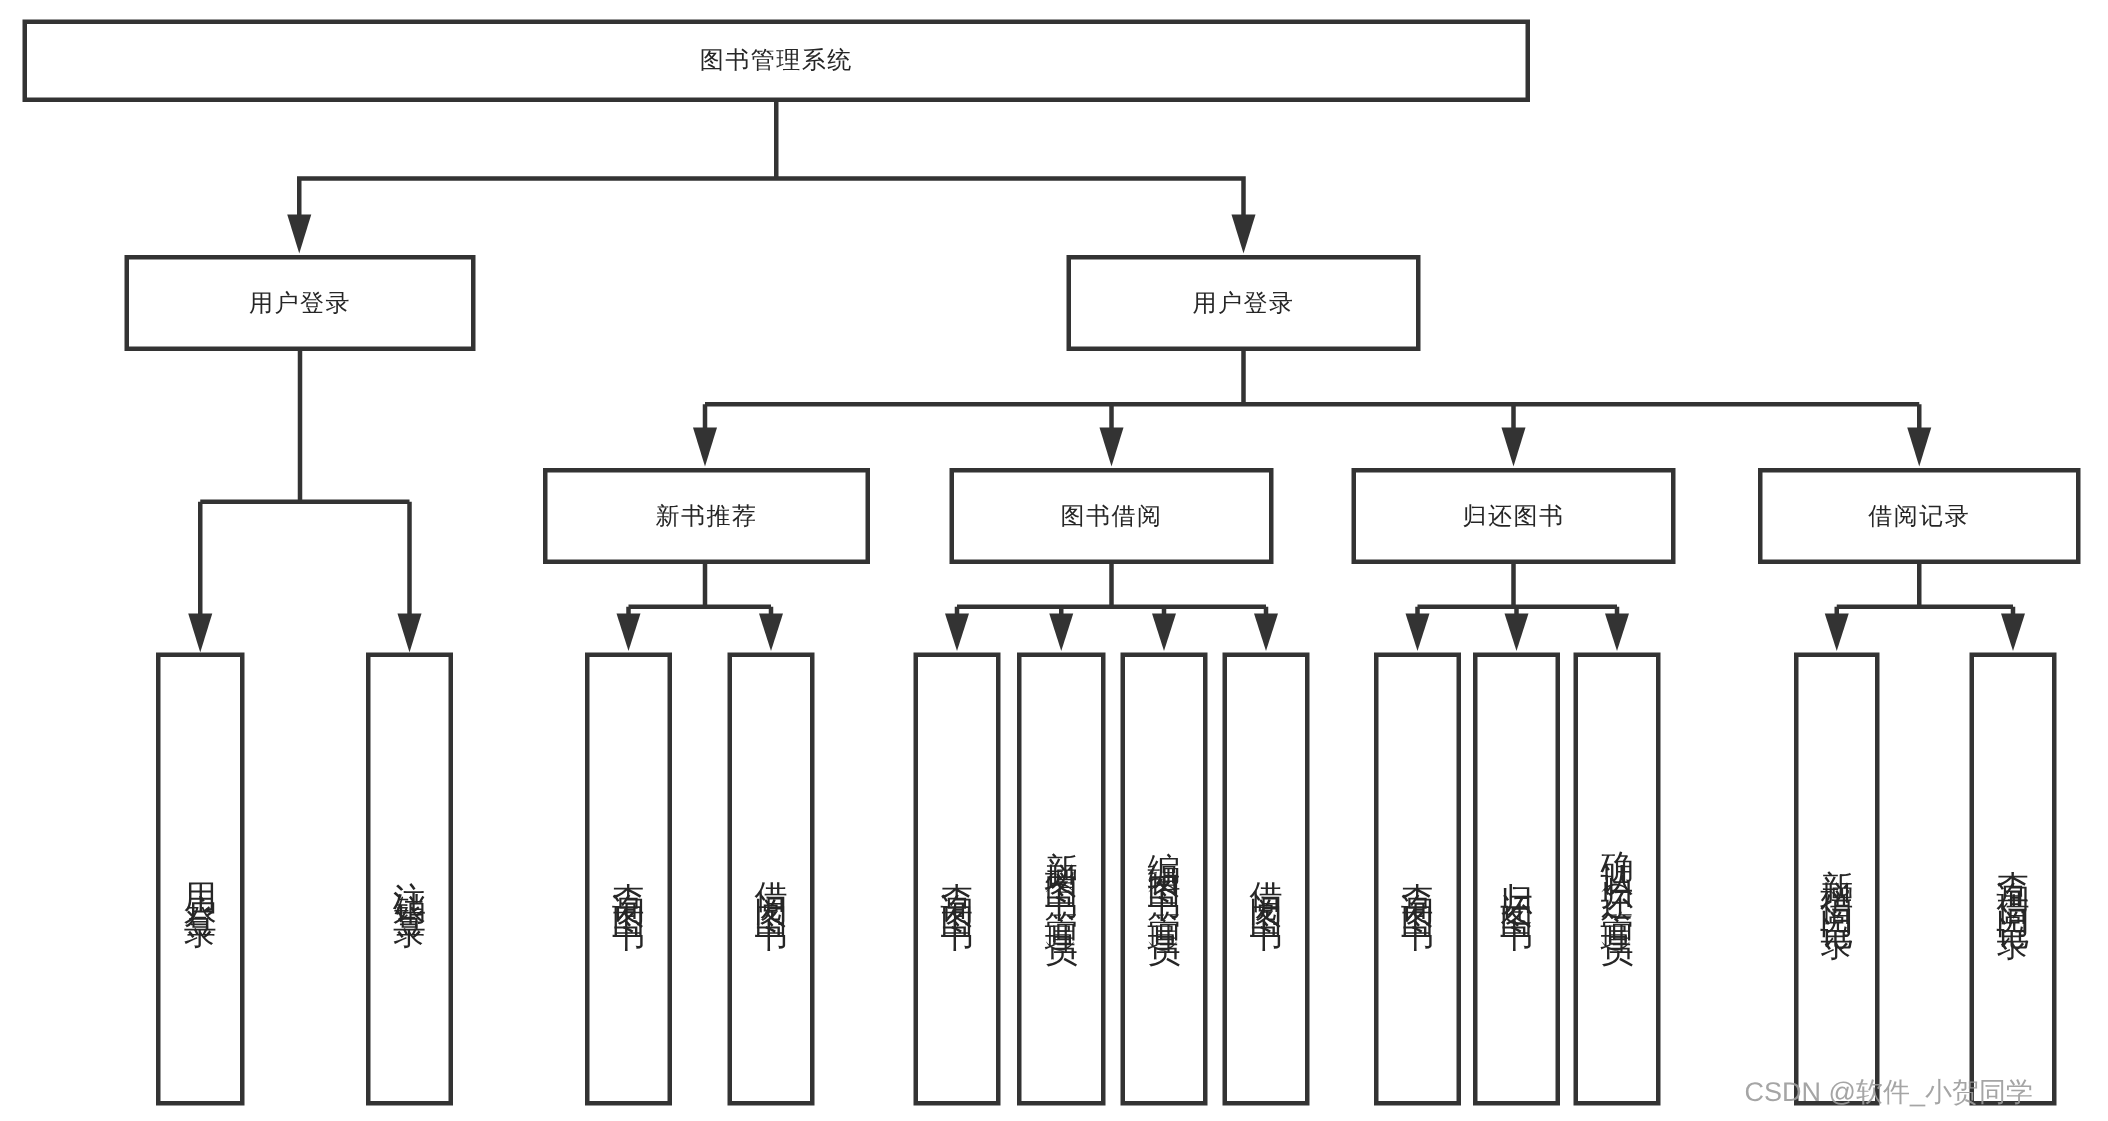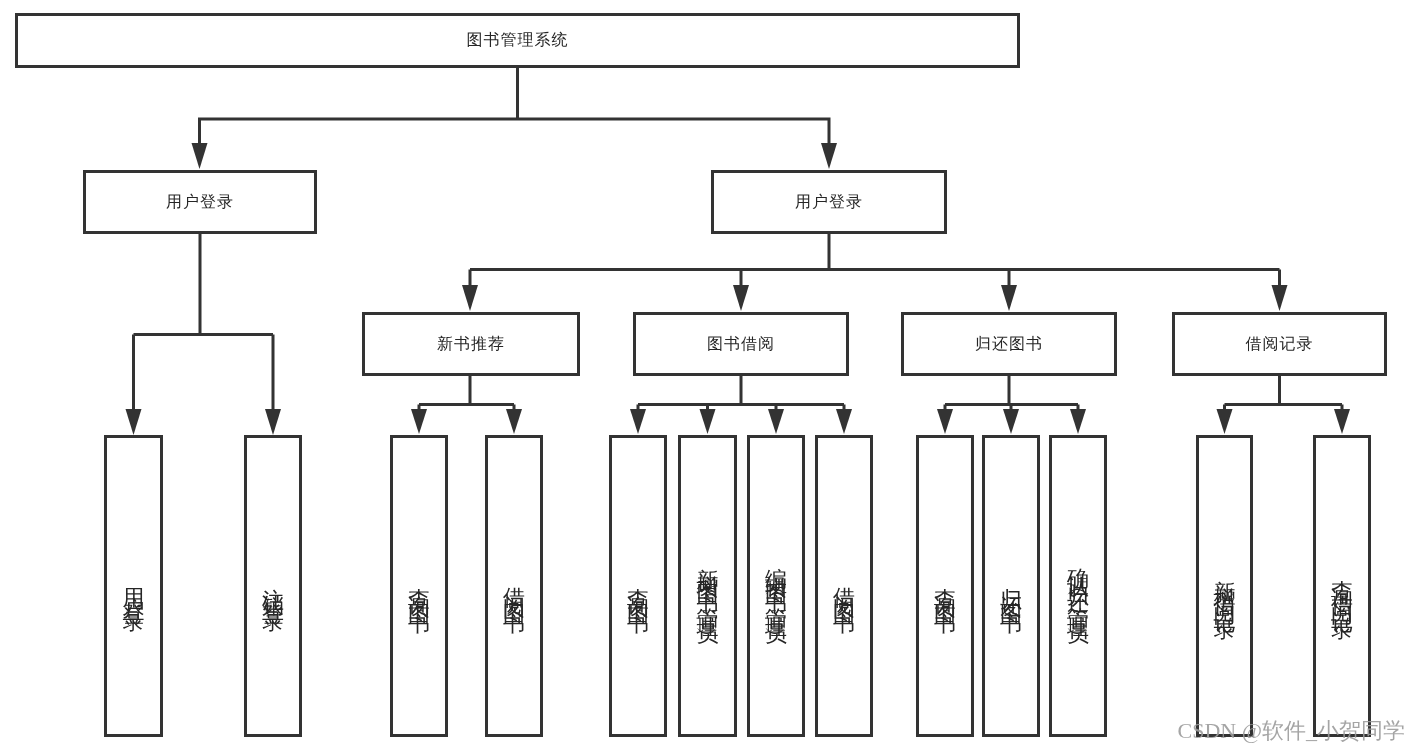--- a/index.html
+++ b/index.html
@@ -23,22 +23,22 @@
     border:3px solid var(--box-border);background:var(--box-fill);
     display:flex;align-items:center;justify-content:center;
   }
   .vtext{
     writing-mode:vertical-rl;text-orientation:mixed;
     font-size:22px;color:var(--text);letter-spacing:8px;line-height:1;
     white-space:nowrap;
   }
   .watermark{
     position:absolute;left:1163px;top:716px;width:242px;
-    font-size:22px;color:var(--watermark);opacity:.9;white-space:nowrap;
-    text-align:right;z-index:5;font-family:Liberation Serif, serif;
+    font-size:18px;color:var(--watermark);opacity:.9;white-space:nowrap;
+    z-index:5;
   }
 </style>
 </head>
 <body>
 
 <div id="stage">
 
   <svg id="wires" viewBox="0 0 1405 747" xmlns="http://www.w3.org/2000/svg">
 
     <path class="cline" d="M517.5 68 V119 M199.5 119 H829 M199.5 117.5 V146 M829 117.5 V146"></path>

